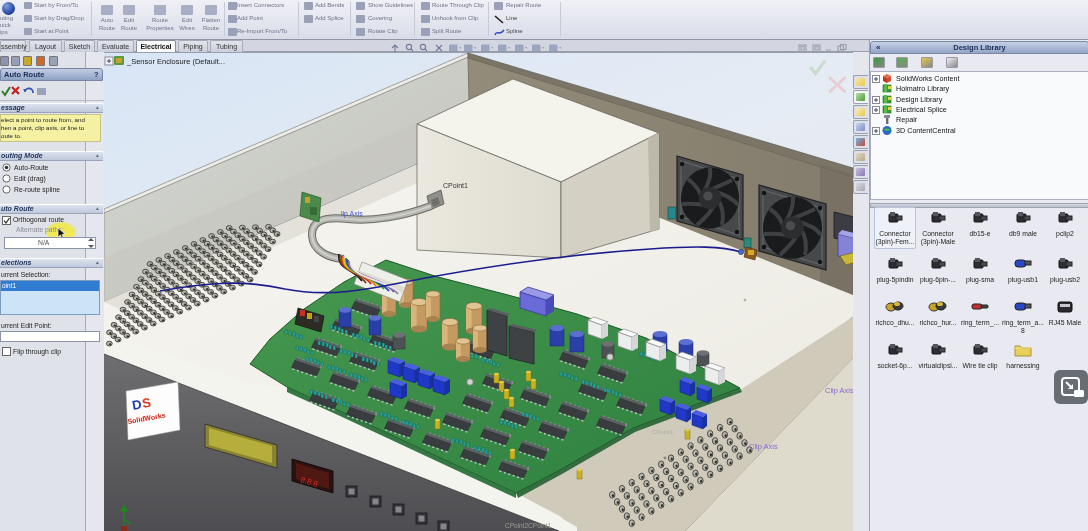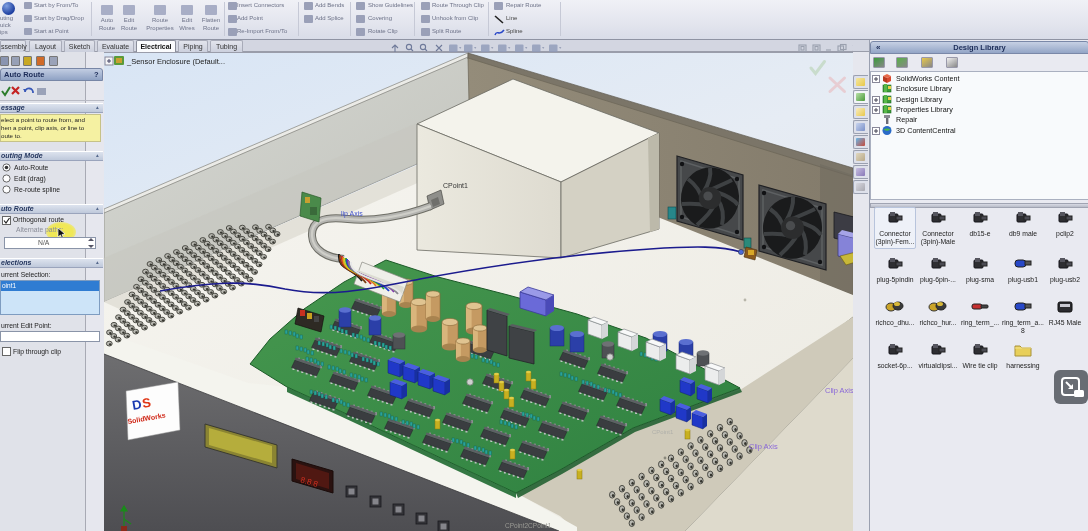--- a/index.html
+++ b/index.html
@@ -1657,21 +1657,21 @@
       <polygon points="1,3 5,1 9,3 5,5" fill="#e86a4a"></polygon>
       <polygon points="1,3 5,5 5,10 1,8" fill="#b83a22"></polygon>
       <polygon points="5,5 9,3 9,8 5,10" fill="#d84a30"></polygon>
     </svg>
     <div style="position:absolute;left:26px;top:34.0px;font-size:7.2px;color:#111;white-space:nowrap;text-align:center;">SolidWorks Content</div>
     <svg style="position:absolute;left:12px;top:43.3px;" width="10" height="11">
       <rect x="1" y="2" width="8" height="7" fill="#3a9a3a" stroke="#1e6a1e" stroke-width="0.6"></rect>
       <rect x="2" y="1" width="3" height="8" fill="#58b848"></rect>
       <rect x="6" y="3" width="3" height="3" fill="#e8d048"></rect>
     </svg>
-    <div style="position:absolute;left:26px;top:44.3px;font-size:7.2px;color:#111;white-space:nowrap;">Enclosure Library</div>
+    <div style="position:absolute;left:26px;top:44.3px;font-size:7.2px;color:#111;white-space:nowrap;">Holmatro Library</div>
     <svg style="position:absolute;left:2px;top:55.6px;" width="8" height="8">
       <rect x="0.5" y="0.5" width="7" height="7" fill="#fff" stroke="#889"></rect>
       <line x1="2" y1="4" x2="6" y2="4" stroke="#445"></line>
       <line x1="4" y1="2" x2="4" y2="6" stroke="#445"></line>
     </svg>
     <svg style="position:absolute;left:12px;top:53.6px;" width="10" height="11">
       <rect x="1" y="2" width="8" height="7" fill="#3a9a3a" stroke="#1e6a1e" stroke-width="0.6"></rect>
       <rect x="2" y="1" width="3" height="8" fill="#58b848"></rect>
       <rect x="6" y="3" width="3" height="3" fill="#e8d048"></rect>
     </svg>
@@ -1679,21 +1679,21 @@
     <svg style="position:absolute;left:2px;top:65.9px;" width="8" height="8">
       <rect x="0.5" y="0.5" width="7" height="7" fill="#fff" stroke="#889"></rect>
       <line x1="2" y1="4" x2="6" y2="4" stroke="#445"></line>
       <line x1="4" y1="2" x2="4" y2="6" stroke="#445"></line>
     </svg>
     <svg style="position:absolute;left:12px;top:63.900000000000006px;" width="10" height="11">
       <rect x="1" y="2" width="8" height="7" fill="#3a9a3a" stroke="#1e6a1e" stroke-width="0.6"></rect>
       <rect x="2" y="1" width="3" height="8" fill="#58b848"></rect>
       <rect x="6" y="3" width="3" height="3" fill="#e8d048"></rect>
     </svg>
-    <div style="position:absolute;left:26px;top:64.9px;font-size:7.2px;color:#111;white-space:nowrap;">Properties Library</div>
+    <div style="position:absolute;left:26px;top:64.9px;font-size:7.2px;color:#111;white-space:nowrap;">Electrical Splice</div>
     <svg style="position:absolute;left:12px;top:74.2px;" width="10" height="11">
       <rect x="2" y="1" width="6" height="3" fill="#8a8a94"></rect>
       <rect x="4" y="4" width="2.4" height="6" fill="#6a6a74"></rect>
     </svg>
     <div style="position:absolute;left:26px;top:75.2px;font-size:7.2px;color:#111;white-space:nowrap;">Repair</div>
     <svg style="position:absolute;left:2px;top:86.5px;" width="8" height="8">
       <rect x="0.5" y="0.5" width="7" height="7" fill="#fff" stroke="#889"></rect>
       <line x1="2" y1="4" x2="6" y2="4" stroke="#445"></line>
       <line x1="4" y1="2" x2="4" y2="6" stroke="#445"></line>
     </svg>

